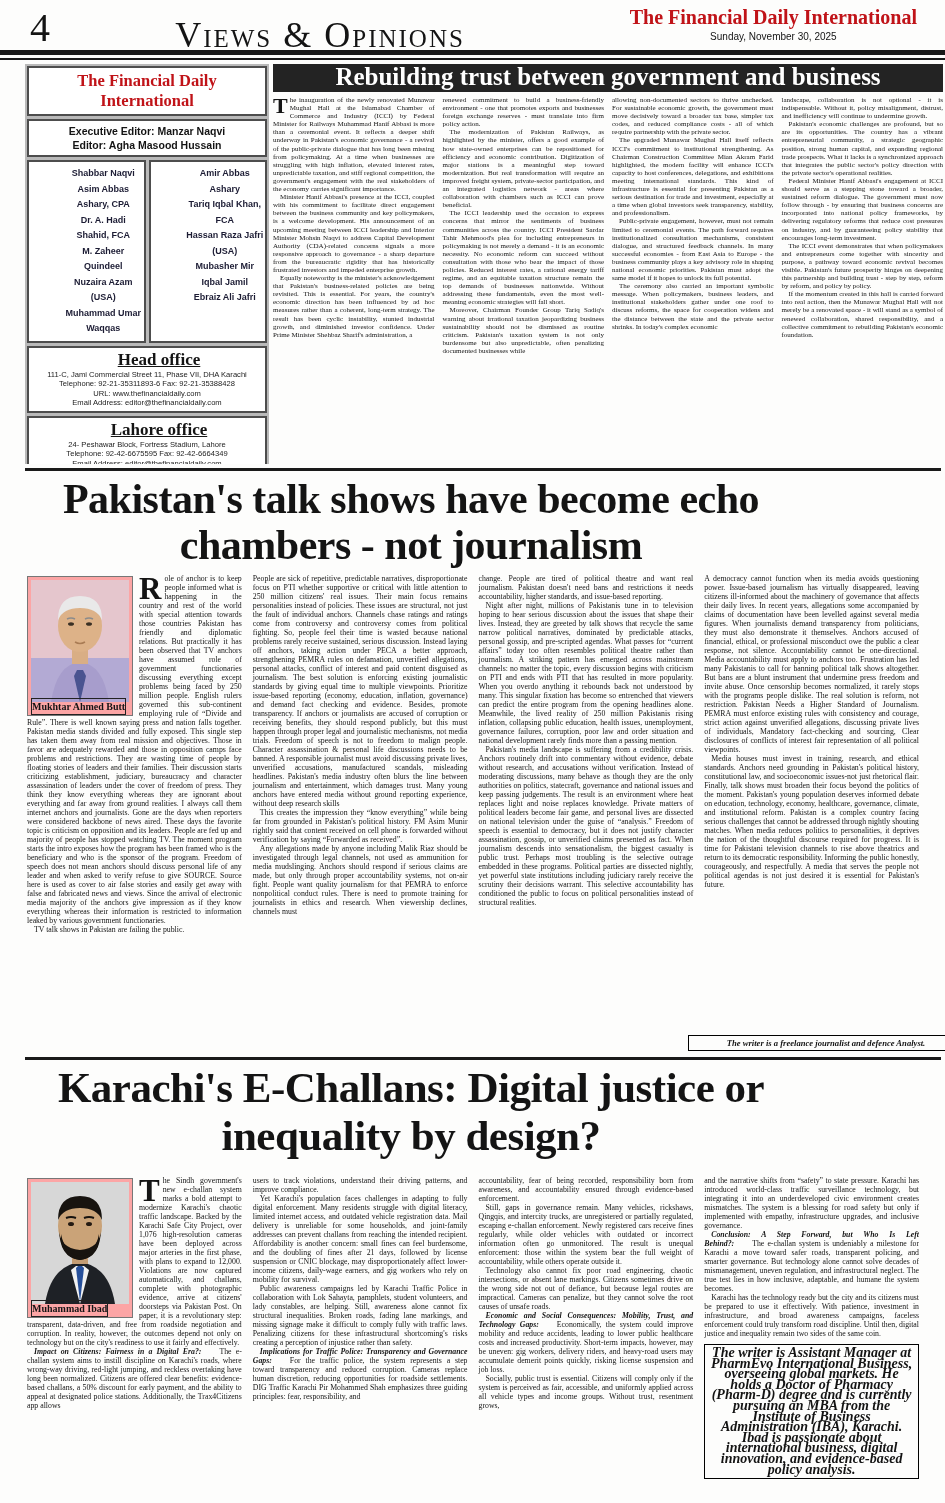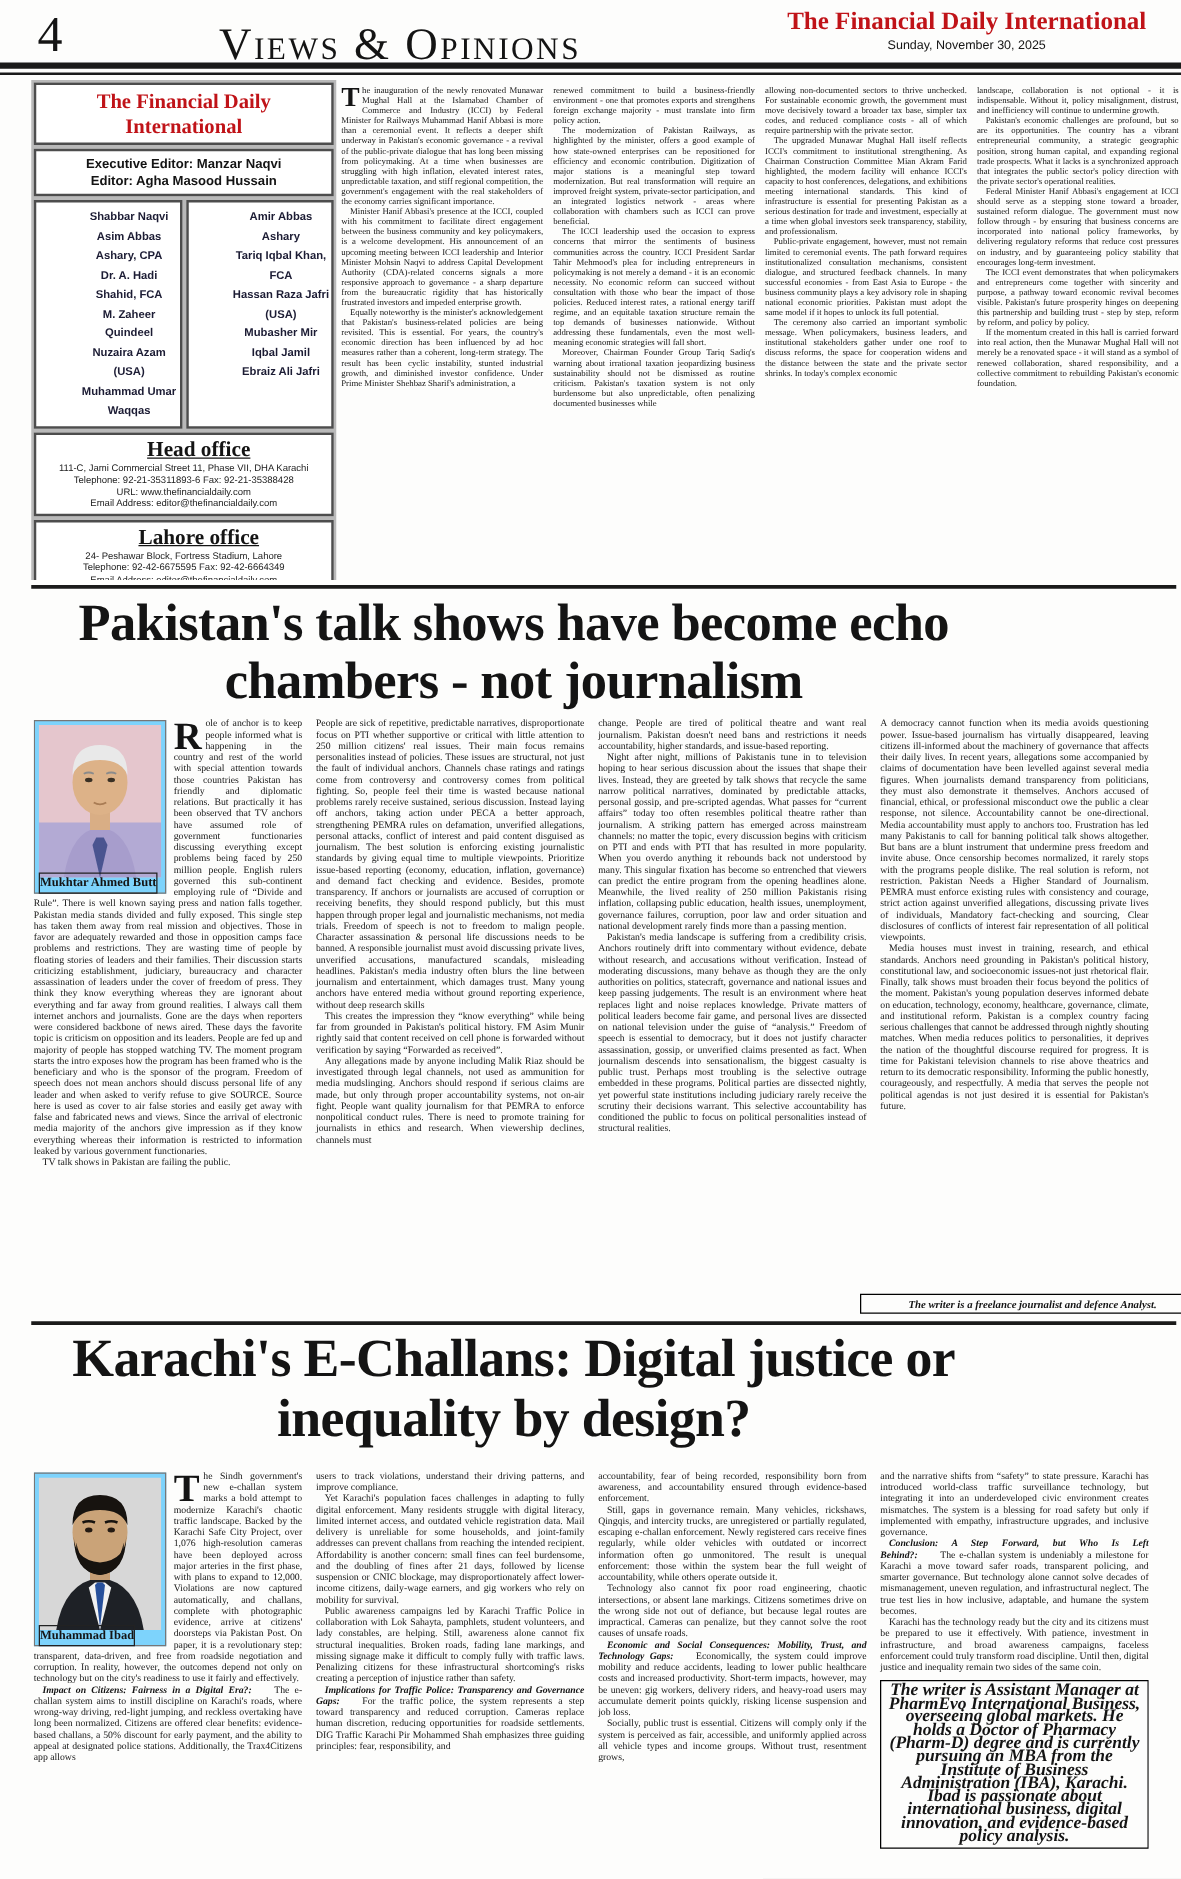--- a/index.html
+++ b/index.html
@@ -63,21 +63,21 @@
 
   
   .a2-body { position:absolute; left:27px; top:574px; width:892px; height:460px;
              display:flex; gap:11px; overflow:hidden; }
   .a3-body { position:absolute; left:27px; top:1176px; width:892px; height:322px;
              display:flex; gap:11px; overflow:hidden; }
   .a2-body .col, .a3-body .col { font-size:7.8px; line-height:9px; }
   .lead { font-weight:bold; margin-right:18px;font-style:italic; }
 
   .photo-fig { float:left; width:106px; margin:2px 6px 2px 0; border:1px solid #777;
-               background:#7dd3fc; padding:3px; }
+               background:#fca5a5; padding:3px; }
   .photo-fig svg { display:block; width:98px; height:122px; }
   .photo-caption { border:1.5px solid #222; margin-top:3px; text-align:center;
                    font-weight:bold; font-size:10px; padding:2px 0; font-family:"Liberation Serif",serif; }
 
   .writer-box { border:1.5px solid #000; font-style:italic; font-weight:bold;
                 text-align:center; font-family:"Liberation Serif",serif; }
   .a2-footer { position:absolute; left:688px; top:1035px; width:276px; font-size:8.6px;
                line-height:10px; padding:2px 3px; }
   .a3-footer { margin-top:6px; font-size:14px; line-height:10.6px; padding:3px 5px; text-indent:0 !important; }
 </style>
@@ -131,28 +131,29 @@
       <div class="m-office-line">Telephone: 92-42-6675595 Fax: 92-42-6664349</div>
       <div class="m-office-line">Email Address: editor@thefinancialdaily.com</div>
     </div>
     <div class="m-box m-disclaimer">
       <div class="m-disc-title">Disclaimer:</div>
       <div class="m-disc-text">All reports and recommendations have been prepared for your information only. Summary and Analysis are not recommendation to buy or sell. This information should only be used by investors who are aware of the risk inherent in securities trading. The facts, information, data, indicators and charts presented have been obtained from sources believed to be reliable, but their accuracy and completeness cannot be guaranteed. The Financial Daily International and its employees are not responsible for any loss arising from use of these reports and recommendations.</div>
     </div>
   </aside>
 
   <section class="a1">
+    <div class="a1-headline">Rebuilding trust between government and business</div>
     <div class="a1-cols">
       <div class="col">
         <p class="nofirst"><span class="dropcap">T</span><span>he inauguration of the newly renovated Munawar Mughal Hall at the Islamabad Chamber of Commerce and Industry (ICCI) by Federal Minister for Railways Muhammad Hanif Abbasi is more than a ceremonial event. It reflects a deeper shift underway in Pakistan's economic governance - a revival of the public-private dialogue that has long been missing from policymaking. At a time when businesses are struggling with high inflation, elevated interest rates, unpredictable taxation, and stiff regional competition, the government's engagement with the real stakeholders of the economy carries significant importance.</span></p>
         <p>Minister Hanif Abbasi's presence at the ICCI, coupled with his commitment to facilitate direct engagement between the business community and key policymakers, is a welcome development. His announcement of an upcoming meeting between ICCI leadership and Interior Minister Mohsin Naqvi to address Capital Development Authority (CDA)-related concerns signals a more responsive approach to governance - a sharp departure from the bureaucratic rigidity that has historically frustrated investors and impeded enterprise growth.</p>
         <p>Equally noteworthy is the minister's acknowledgement that Pakistan's business-related policies are being revisited. This is essential. For years, the country's economic direction has been influenced by ad hoc measures rather than a coherent, long-term strategy. The result has been cyclic instability, stunted industrial growth, and diminished investor confidence. Under Prime Minister Shehbaz Sharif's administration, a</p>
       </div>
       <div class="col">
-        <p class="nofirst">renewed commitment to build a business-friendly environment - one that promotes exports and strengthens foreign exchange majority - must translate into firm policy action.</p>
+        <p class="nofirst">renewed commitment to build a business-friendly environment - one that promotes exports and businesses foreign exchange reserves - must translate into firm policy action.</p>
         <p>The modernization of Pakistan Railways, as highlighted by the minister, offers a good example of how state-owned enterprises can be repositioned for efficiency and economic contribution. Digitization of major stations is a meaningful step toward modernization. But real transformation will require an improved freight system, private-sector participation, and an integrated logistics network - areas where collaboration with chambers such as ICCI can prove beneficial.</p>
         <p>The ICCI leadership used the occasion to express concerns that mirror the sentiments of business communities across the country. ICCI President Sardar Tahir Mehmood's plea for including entrepreneurs in policymaking is not merely a demand - it is an economic necessity. No economic reform can succeed without consultation with those who bear the impact of those policies. Reduced interest rates, a rational energy tariff regime, and an equitable taxation structure remain the top demands of businesses nationwide. Without addressing these fundamentals, even the most well-meaning economic strategies will fall short.</p>
         <p>Moreover, Chairman Founder Group Tariq Sadiq's warning about irrational taxation jeopardizing business sustainability should not be dismissed as routine criticism. Pakistan's taxation system is not only burdensome but also unpredictable, often penalizing documented businesses while</p>
       </div>
       <div class="col">
         <p class="nofirst">allowing non-documented sectors to thrive unchecked. For sustainable economic growth, the government must move decisively toward a broader tax base, simpler tax codes, and reduced compliance costs - all of which require partnership with the private sector.</p>
         <p>The upgraded Munawar Mughal Hall itself reflects ICCI's commitment to institutional strengthening. As Chairman Construction Committee Mian Akram Farid highlighted, the modern facility will enhance ICCI's capacity to host conferences, delegations, and exhibitions meeting international standards. This kind of infrastructure is essential for presenting Pakistan as a serious destination for trade and investment, especially at a time when global investors seek transparency, stability, and professionalism.</p>
         <p>Public-private engagement, however, must not remain limited to ceremonial events. The path forward requires institutionalized consultation mechanisms, consistent dialogue, and structured feedback channels. In many successful economies - from East Asia to Europe - the business community plays a key advisory role in shaping national economic priorities. Pakistan must adopt the same model if it hopes to unlock its full potential.</p>
         <p>The ceremony also carried an important symbolic message. When policymakers, business leaders, and institutional stakeholders gather under one roof to discuss reforms, the space for cooperation widens and the distance between the state and the private sector shrinks. In today's complex economic</p>
       </div>

